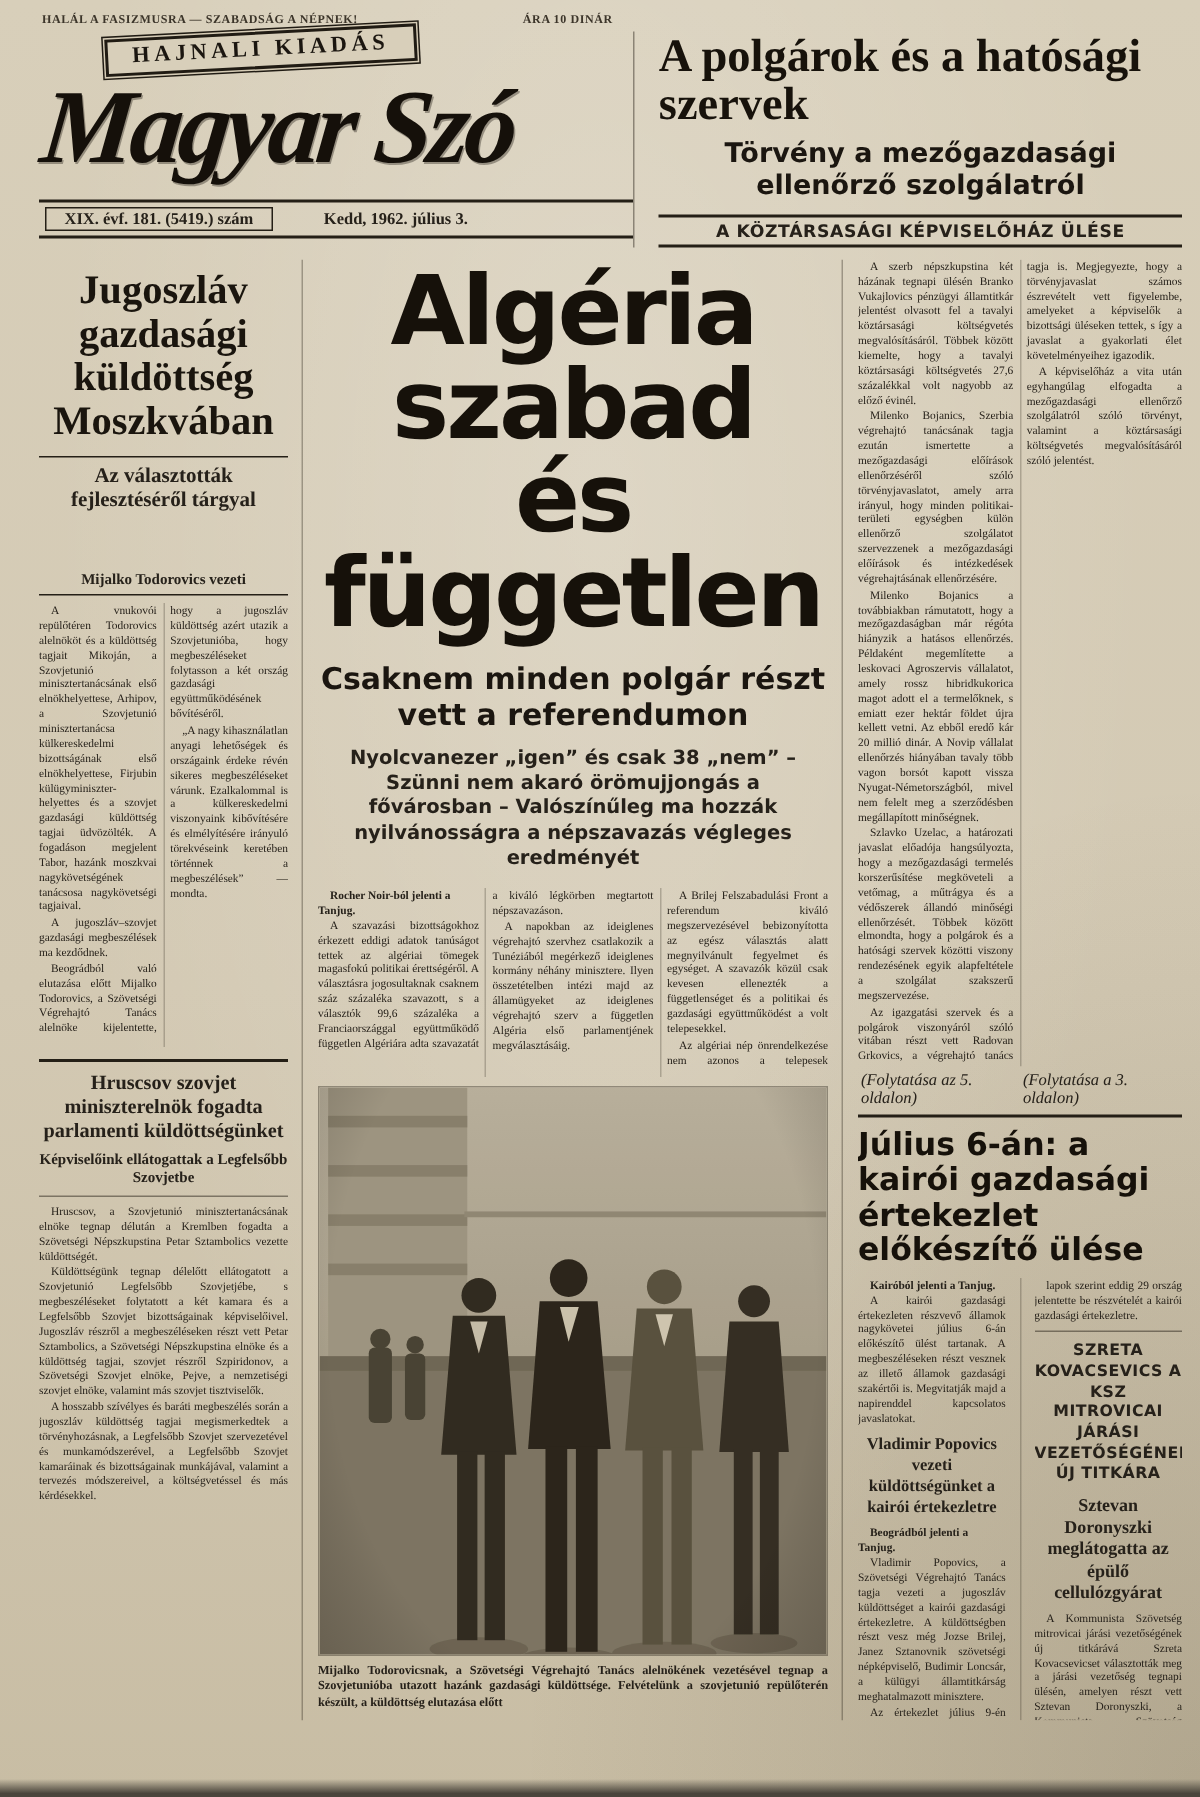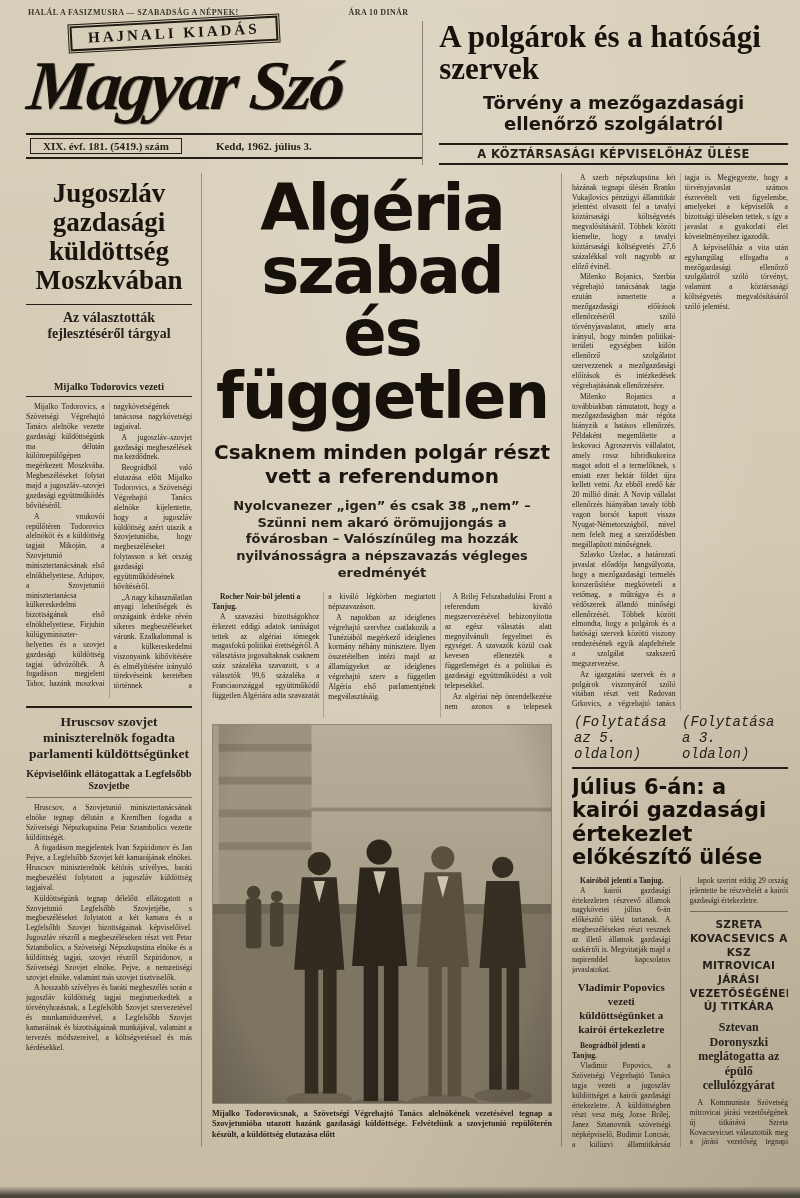--- a/index.html
+++ b/index.html
@@ -61,21 +61,21 @@
   .alg-h1 span { display:block; }
   .alg-deck { font-family:"DejaVu Sans",sans-serif; font-size:20px; font-weight:bold; text-align:center; margin-top:12px; color:#1b1610; }
   .alg-summary { font-family:"DejaVu Sans",sans-serif; font-size:13px; font-weight:bold; text-align:center; line-height:1.3; margin-top:10px; padding:0 4px; }
   .alg-body { margin-top:10px; column-count:3; column-gap:9px; column-rule:1px solid rgba(40,34,24,.25); column-fill:auto; height:126px; overflow:hidden; }
   .photo { flex:1; min-height:300px; margin-top:6px; border:1px solid rgba(40,34,24,.4); overflow:hidden; }
   .photo svg { width:100%; height:100%; display:block; }
   .photo-caption { font-size:8.2px; font-weight:bold; line-height:1.3; text-align:justify; margin:5px 0 6px; }
 
   
   .rt-body { column-count:2; column-gap:9px; column-rule:1px solid rgba(40,34,24,.25); column-fill:auto; height:538px; overflow:hidden; }
-  .cont-row { display:flex; justify-content:space-between; font-size:14px; font-style:italic; padding:3px 2px 5px; border-bottom:2px solid #241f16;font-family:Liberation Mono, monospace; }
+  .cont-row { display:flex; justify-content:space-between; font-size:11px; font-style:italic; padding:3px 2px 5px; border-bottom:2px solid #241f16; }
   .kairo-head { font-family:"DejaVu Sans",sans-serif; font-size:21px; font-weight:bold; line-height:1.12; margin:7px 0 6px; color:#16110a; }
   .rb { display:flex; gap:9px; flex:1; overflow:hidden; }
   .rb-col { flex:1; min-width:0; overflow:hidden; }
   .rb-col-a { border-right:1px solid rgba(40,34,24,.25); padding-right:9px; }
   .vp-sub { font-size:11px; font-weight:bold; text-align:center; line-height:1.25; margin:7px 0 5px; }
   .sz-head { font-family:"DejaVu Sans",sans-serif; font-size:10.5px; font-weight:bold; text-align:center; line-height:1.3;
     border-top:1px solid rgba(40,34,24,.5); margin-top:6px; padding-top:6px; letter-spacing:.3px; }
   .sz-sub { font-size:12px; font-weight:bold; text-align:center; line-height:1.22; margin:6px 0 5px; }
 </style>
 </head>
@@ -105,32 +105,30 @@
     </div>
   </header>
 
   <main class="content">
 
     <section class="col col-left">
       <h2 class="h-left">Jugoszláv gazdasági küldöttség Moszkvában</h2>
       <div class="sub-left">Az választották fejlesztéséről tárgyal</div>
       <div class="kick-left">Mijalko Todorovics vezeti</div>
       <div class="body-2col">
-          <p class="body">Mijalko Todorovics, a Szövetségi Végrehajtó Tanács alelnöke vezette gazdasági küldöttségünk ma délután különrepülőgépen megérkezett Moszkvába. Megbeszéléseket folytat majd a jugoszláv–szovjet gazdasági együttműködés bővítéséről.</p>
           <p class="body">A vnukovói repülőtéren Todorovics alelnököt és a küldöttség tagjait Mikoján, a Szovjetunió minisztertanácsának első elnökhelyettese, Arhipov, a Szovjetunió minisztertanácsa külkereskedelmi bizottságának első elnökhelyettese, Firjubin külügyminiszter-helyettes és a szovjet gazdasági küldöttség tagjai üdvözölték. A fogadáson megjelent Tabor, hazánk moszkvai nagykövetségének tanácsosa nagykövetségi tagjaival.</p>
           <p class="body">A jugoszláv–szovjet gazdasági megbeszélések ma kezdődnek.</p>
           <p class="body">Beográdból való elutazása előtt Mijalko Todorovics, a Szövetségi Végrehajtó Tanács alelnöke kijelentette, hogy a jugoszláv küldöttség azért utazik a Szovjetunióba, hogy megbeszéléseket folytasson a két ország gazdasági együttműködésének bővítéséről.</p>
           <p class="body">„A nagy kihasználatlan anyagi lehetőségek és országaink érdeke révén sikeres megbeszéléseket várunk. Ezalkalommal is a külkereskedelmi viszonyaink kibővítésére és elmélyítésére irányuló törekvéseink keretében történnek a megbeszélések” — mondta.</p>
         </div>
 
       <h3 class="hru-head">Hruscsov szovjet miniszterelnök fogadta parlamenti küldöttségünket</h3>
       <div class="hru-sub">Képviselőink ellátogattak a Legfelsőbb Szovjetbe</div>
       <div class="hru-body">
           <p class="body">Hruscsov, a Szovjetunió minisztertanácsának elnöke tegnap délután a Kremlben fogadta a Szövetségi Népszkupstina Petar Sztambolics vezette küldöttségét.</p>
-          <p class="body">A fogadáson megjelentek Ivan Szpiridonov és Jan Pejve, a Legfelsőbb Szovjet két kamarájának elnökei. Hruscsov miniszterelnök kétórás szívélyes, baráti megbeszélést folytatott a jugoszláv küldöttség tagjaival.</p>
           <p class="body">Küldöttségünk tegnap délelőtt ellátogatott a Szovjetunió Legfelsőbb Szovjetjébe, s megbeszéléseket folytatott a két kamara és a Legfelsőbb Szovjet bizottságainak képviselőivel. Jugoszláv részről a megbeszéléseken részt vett Petar Sztambolics, a Szövetségi Népszkupstina elnöke és a küldöttség tagjai, szovjet részről Szpiridonov, a Szövetségi Szovjet elnöke, Pejve, a nemzetiségi szovjet elnöke, valamint más szovjet tisztviselők.</p>
           <p class="body">A hosszabb szívélyes és baráti megbeszélés során a jugoszláv küldöttség tagjai megismerkedtek a törvényhozásnak, a Legfelsőbb Szovjet szervezetével és munkamódszerével, a Legfelsőbb Szovjet kamaráinak és bizottságainak munkájával, valamint a tervezés módszereivel, a költségvetéssel és más kérdésekkel.</p>
         </div>
     </section>
 
     <section class="col col-center">
       <h1 class="alg-h1">
         <span>Algéria szabad</span>
         <span>és független</span>
       </h1>

